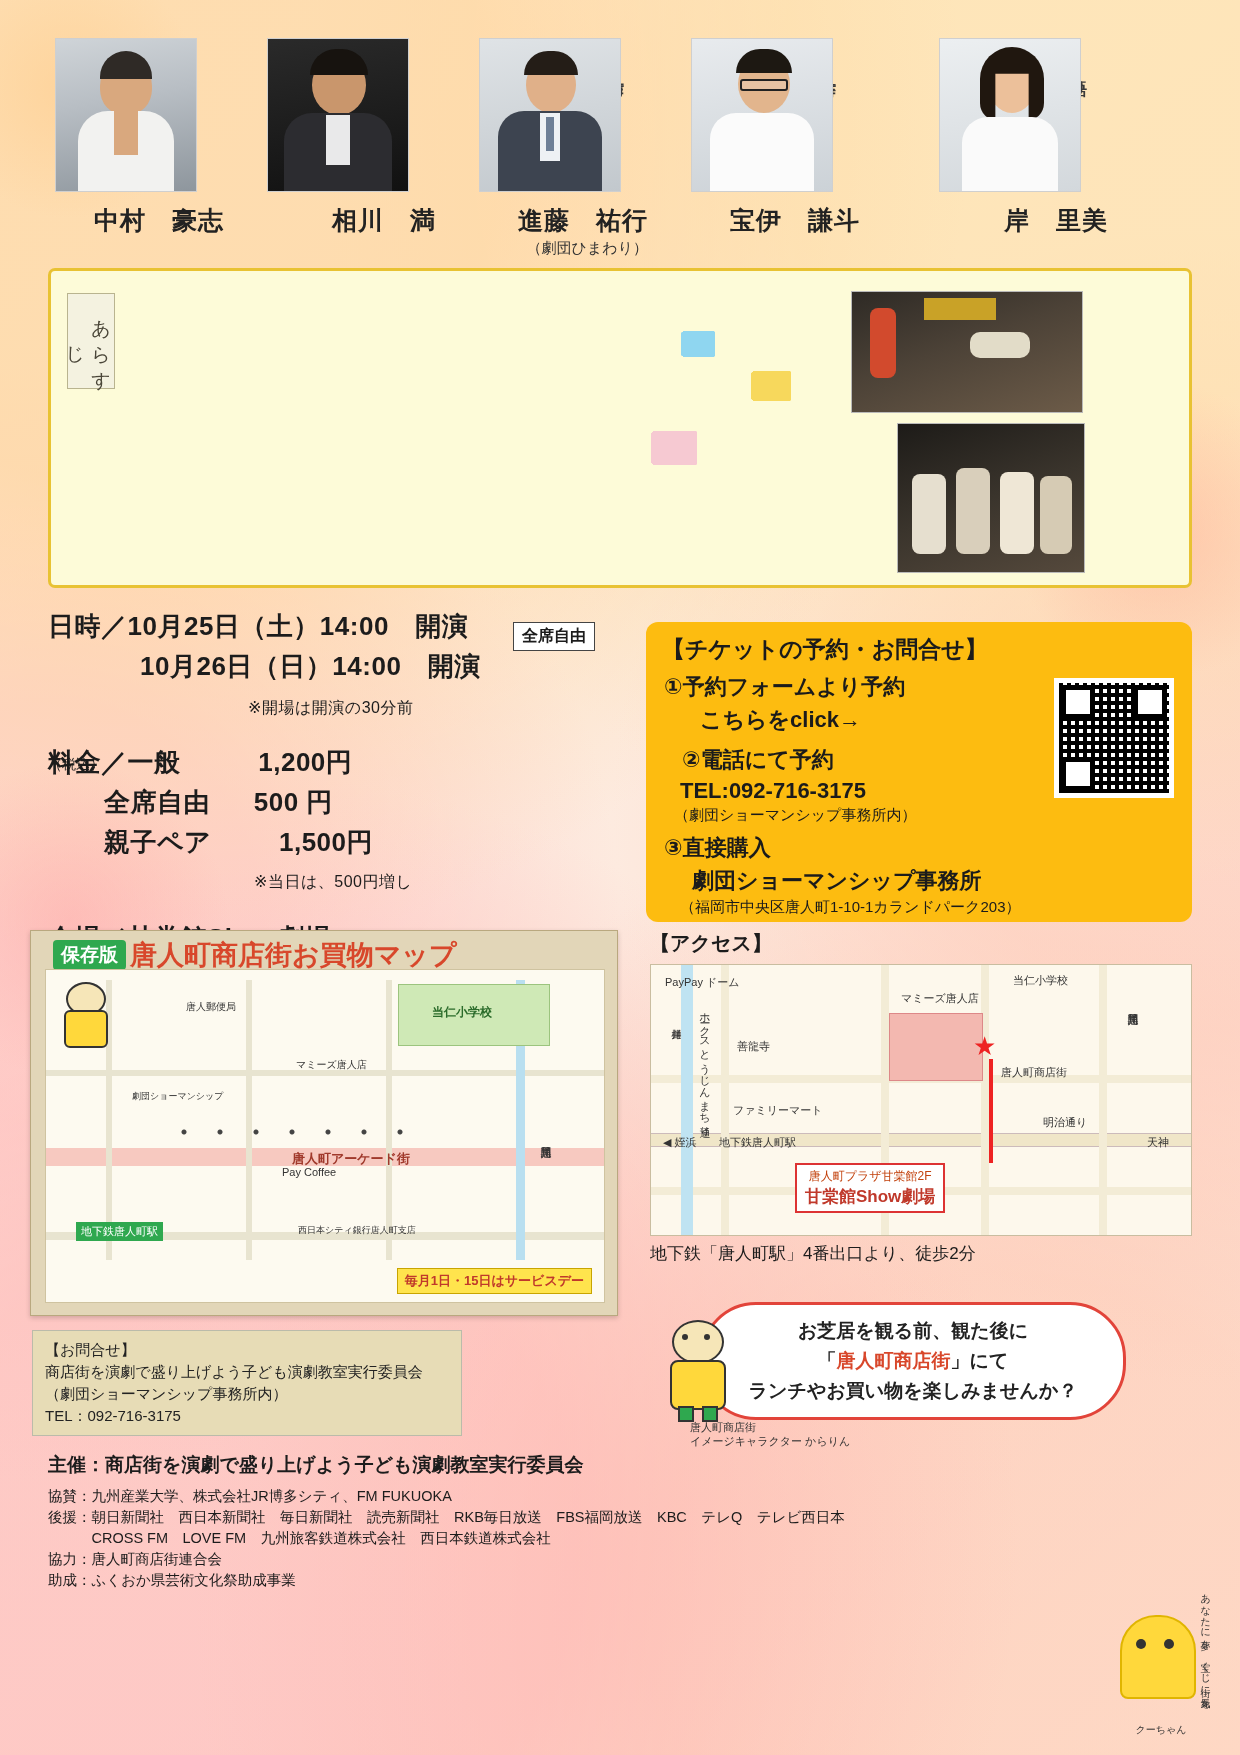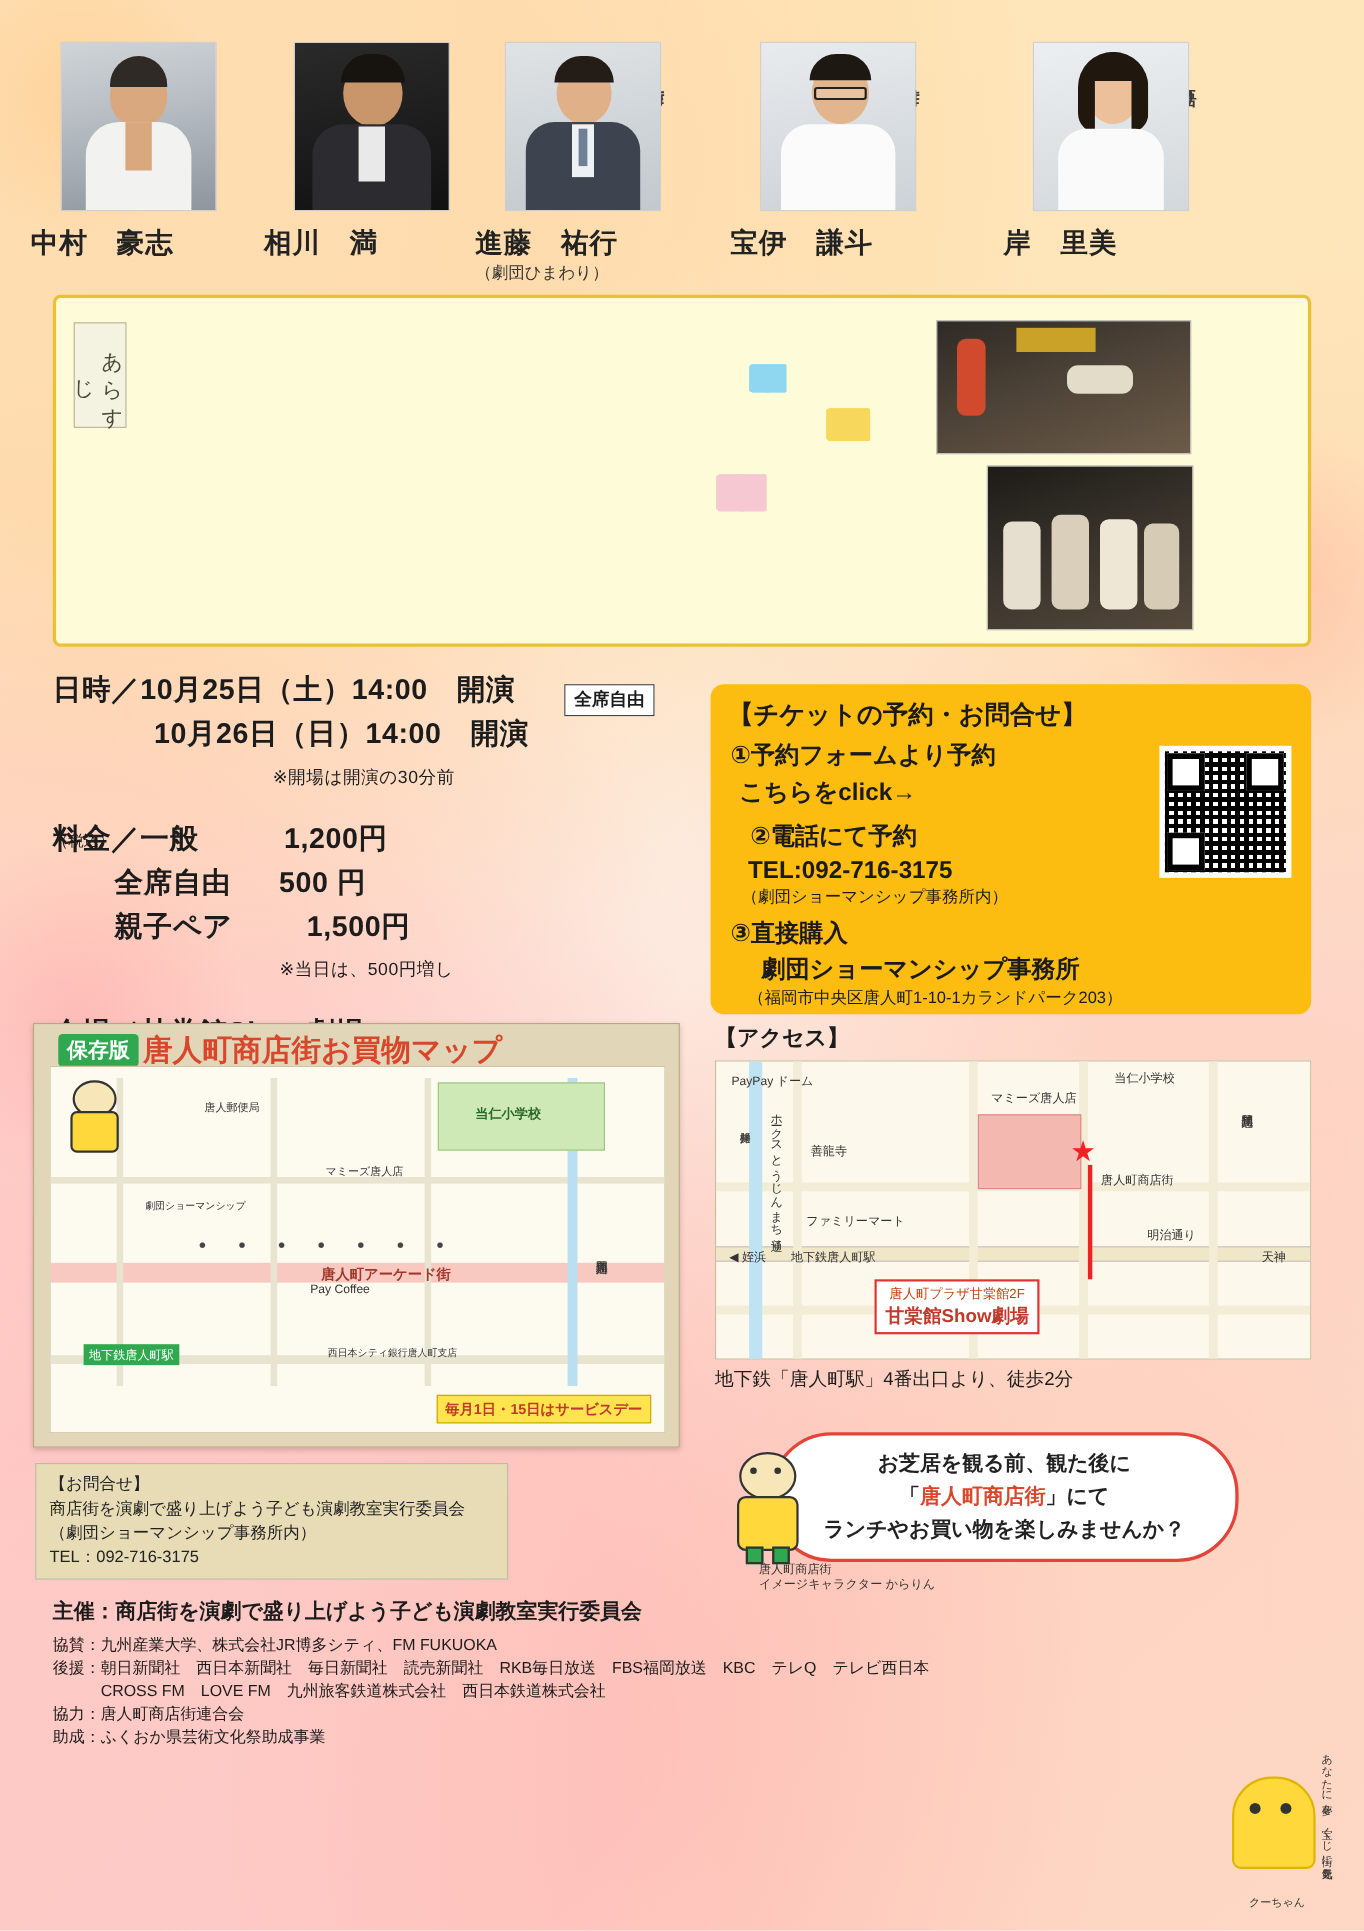--- a/index.html
+++ b/index.html
@@ -10,21 +10,21 @@
       radial-gradient(circle at 12% 8%, rgba(255,214,160,.75) 0 18%, rgba(255,214,160,0) 42%),
       radial-gradient(circle at 88% 6%, rgba(255,226,170,.7) 0 16%, rgba(255,226,170,0) 40%),
       radial-gradient(circle at 4% 52%, rgba(255,190,190,.55) 0 14%, rgba(255,190,190,0) 38%),
       radial-gradient(circle at 96% 46%, rgba(255,200,180,.55) 0 14%, rgba(255,200,180,0) 38%),
       radial-gradient(circle at 20% 88%, rgba(255,176,176,.55) 0 18%, rgba(255,176,176,0) 42%),
       radial-gradient(circle at 80% 92%, rgba(255,196,170,.55) 0 18%, rgba(255,196,170,0) 42%),
       linear-gradient(140deg,#fdf3e0 0%,#fdeede 25%,#fdeadf 50%,#fce7e0 75%,#fdf0e4 100%);
   }
   .deco{position:absolute;border-radius:50%;pointer-events:none;}
   .cast{position:absolute;left:0;top:0;width:1240px;height:270px;}
-  .cast-col{position:absolute;top:38px;width:196px;text-align:left;}
+  .cast-col{position:absolute;top:38px;width:196px;text-align:right;}
   .photo{width:140px;height:152px;margin:0 auto;border:1px solid #cfcfcf;position:relative;overflow:hidden;}
   .cast-name{font-size:25px;font-weight:bold;color:#222;margin-top:12px;letter-spacing:1px;}
   .cast-sub{font-size:15px;color:#333;margin-top:2px;}
   .role{position:absolute;top:28px;font-size:17px;font-weight:bold;color:#e2443a;writing-mode:vertical-rl;letter-spacing:3px;}
   .role.blue{color:#2b63c4;}
   .role.dark{color:#3a3a3a;}
 
   .synopsis{
     position:absolute;left:48px;top:268px;width:1144px;height:320px;
     background:#fdfbd8;border:3px solid #e8c233;border-radius:7px;box-sizing:border-box;
@@ -114,21 +114,21 @@
     <div class="photo" style="background:linear-gradient(170deg,#2a2a2a 0%,#111 100%);">
       <div style="position:absolute;left:44px;top:16px;width:54px;height:60px;border-radius:50%;background:#c9966c;"></div>
       <div style="position:absolute;left:42px;top:10px;width:58px;height:26px;border-radius:28px 28px 0 0;background:#17130f;"></div>
       <div style="position:absolute;left:16px;top:74px;width:108px;height:78px;border-radius:28px 28px 0 0;background:#2c2c30;"></div>
       <div style="position:absolute;left:58px;top:76px;width:24px;height:50px;background:#e9e9ea;"></div>
     </div>
     <div class="cast-name">相川　満</div>
     <div class="cast-sub"></div>
   </div>
 
-  <div class="cast-col" style="left:432px;">
+  <div class="cast-col" style="left:452px;">
     <div class="role dark" style="left:152px;">与作</div>
     <div class="photo" style="background:linear-gradient(170deg,#dfe3e6 0%,#c2c8cd 100%);">
       <div style="position:absolute;left:46px;top:18px;width:50px;height:56px;border-radius:50%;background:#e0b089;"></div>
       <div style="position:absolute;left:44px;top:12px;width:54px;height:24px;border-radius:26px 26px 0 0;background:#241d17;"></div>
       <div style="position:absolute;left:18px;top:72px;width:104px;height:80px;border-radius:26px 26px 0 0;background:#3d4450;"></div>
       <div style="position:absolute;left:60px;top:74px;width:20px;height:48px;background:#eef1f4;"></div>
       <div style="position:absolute;left:66px;top:78px;width:8px;height:34px;background:#6e7f96;"></div>
     </div>
     <div class="cast-name">進藤　祐行</div>
     <div class="cast-sub">（劇団ひまわり）</div>
@@ -203,21 +203,21 @@
   <div class="ln small" style="padding-left:206px;">※当日は、500円増し</div>
 
   <div style="height:16px;"></div>
   <div class="ln">会場／甘棠館Show劇場</div>
   <div style="font-size:18px;padding-left:18px;">（福岡市中央区唐人町1-10-1カランドパーク2F）</div>
 </div>
 
 <div class="ticket">
   <div class="tk-h">【チケットの予約・お問合せ】</div>
   <div class="tk-l">①予約フォームより予約</div>
-  <div class="tk-l" style="padding-left:26px;">こちらをclick→</div>
+  <div class="tk-l" style="padding-left:54px;">こちらをclick→</div>
   <div class="tk-l" style="padding-top:10px;padding-left:36px;">②電話にて予約</div>
   <div class="tk-l" style="padding-left:34px;">TEL:092-716-3175</div>
   <div class="tk-s" style="padding-left:28px;">（劇団ショーマンシップ事務所内）</div>
   <div class="tk-l" style="padding-top:8px;">③直接購入</div>
   <div class="tk-l" style="padding-left:46px;">劇団ショーマンシップ事務所</div>
   <div class="tk-s" style="padding-left:34px;">（福岡市中央区唐人町1-10-1カランドパーク203）</div>
 
   <div class="qr">
     <div style="width:100%;height:100%;background:
       repeating-linear-gradient(90deg,#000 0 4px,#fff 4px 8px),

